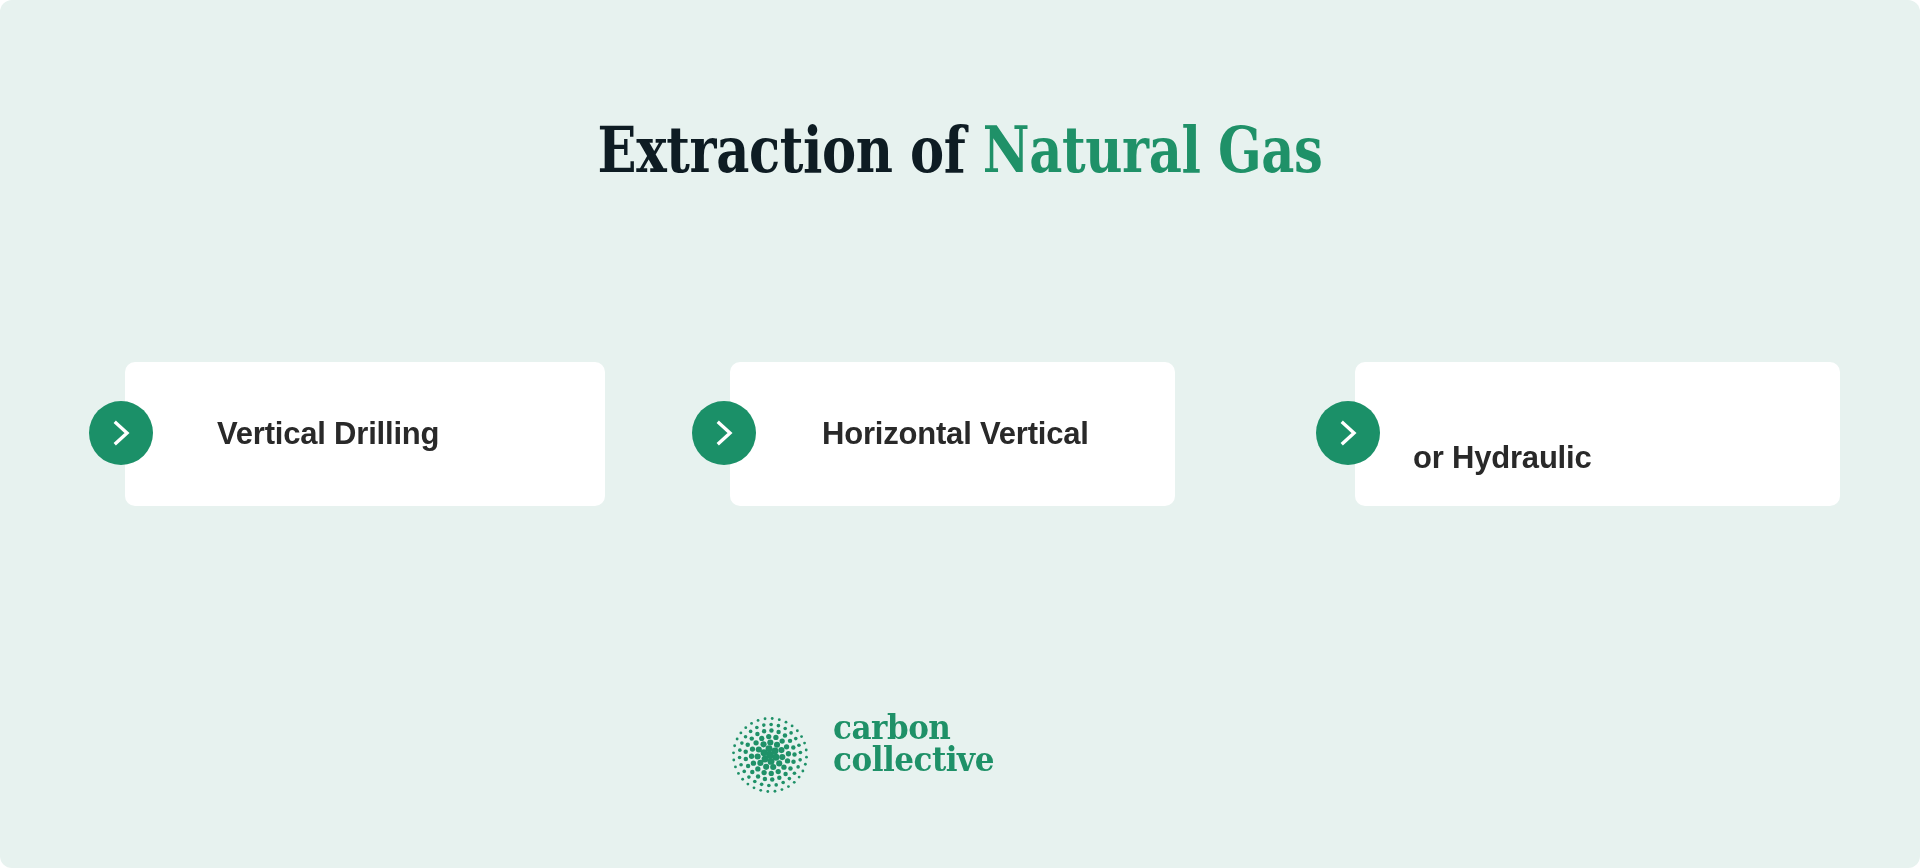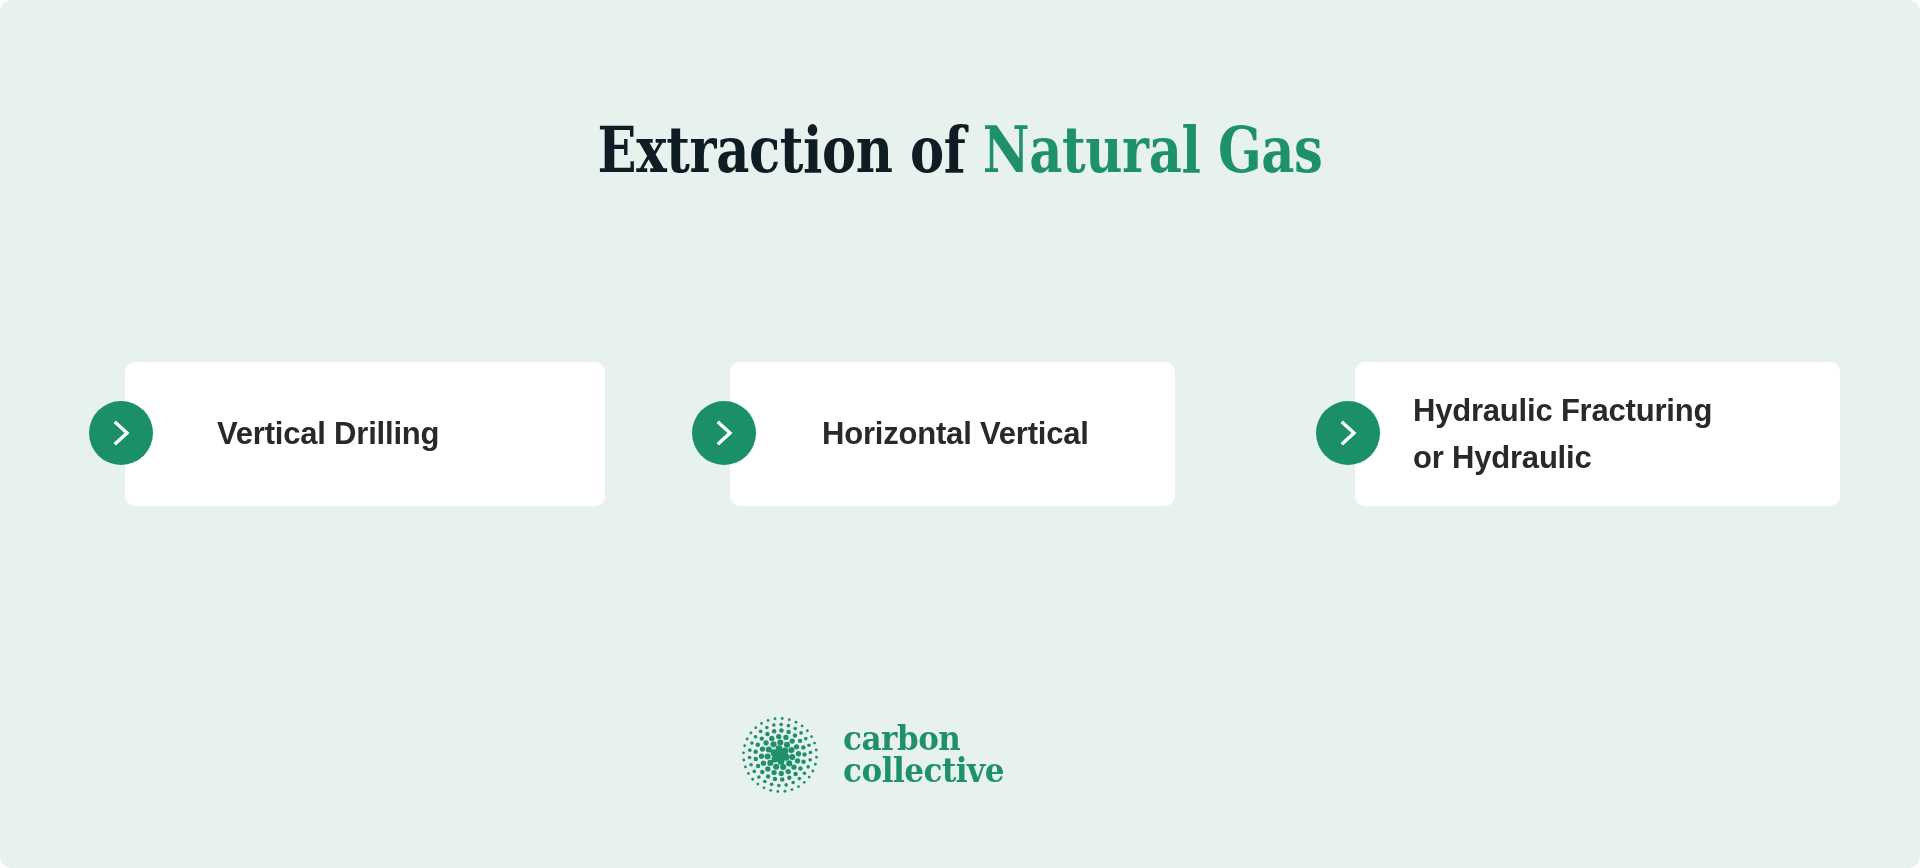--- a/index.html
+++ b/index.html
@@ -97,25 +97,24 @@
     justify-content: center;
   }
   .badge-1 { left: 89px;  }
   .badge-2 { left: 692px; }
   .badge-3 { left: 1316px;}
   .badge svg { display: block; }
 
   
   .logo {
     position: absolute;
-    left: 16px;
+    left: 6px;
     top: 712px;
     width: 1720px;
     display: flex;
-    align-items: center;
     justify-content: center;
     gap: 20px;
   }
   .logo-mark {
     width: 86px;
     height: 86px;
     display: block;
   }
   .logo-text {
     font-family: "DejaVu Serif", "Liberation Serif", serif;
@@ -144,21 +143,21 @@
 
     <div class="card card-1">
       <div class="card-label">Vertical Drilling</div>
     </div>
 
     <div class="card card-2">
       <div class="card-label">Horizontal Vertical</div>
     </div>
 
     <div class="card card-3">
-      <div class="card-label"><span>Hydraulic Fracturing</span><br><span>or Hydraulic</span></div>
+      <div class="card-label"><br><span>or Hydraulic</span></div>
     </div>
 
   </div>
 
   <div class="badge badge-1">
     <svg width="30" height="30" viewBox="0 0 30 30" aria-hidden="true">
       <polyline points="10,5 21,15 10,25" fill="none" stroke="#ffffff" stroke-width="3.4" stroke-linecap="square" stroke-linejoin="miter"></polyline>
     </svg>
   </div>
   <div class="badge badge-2">

